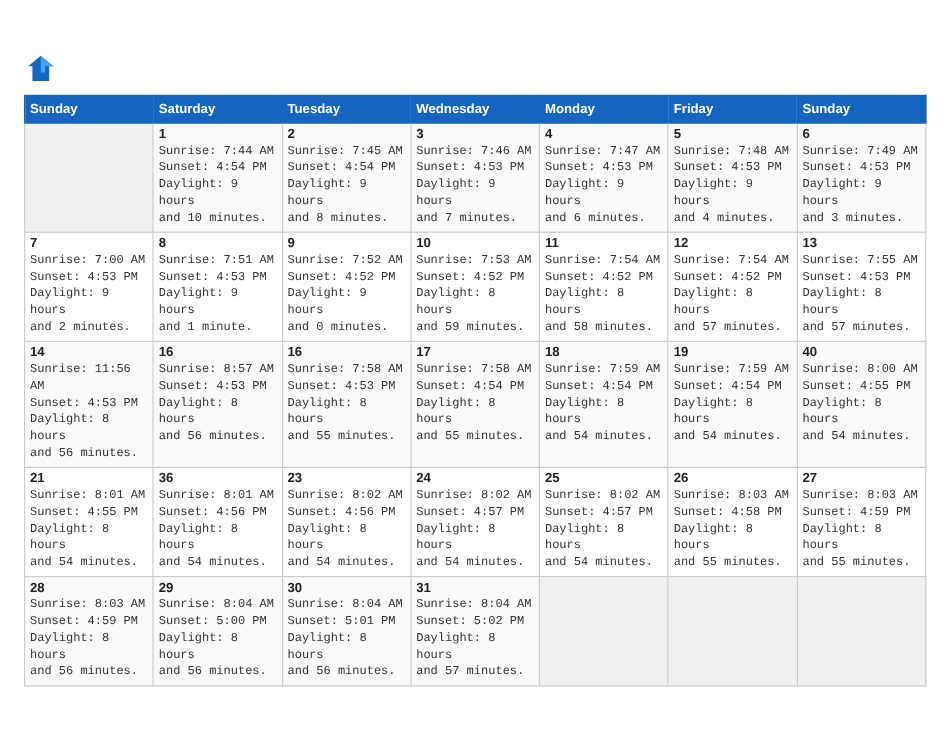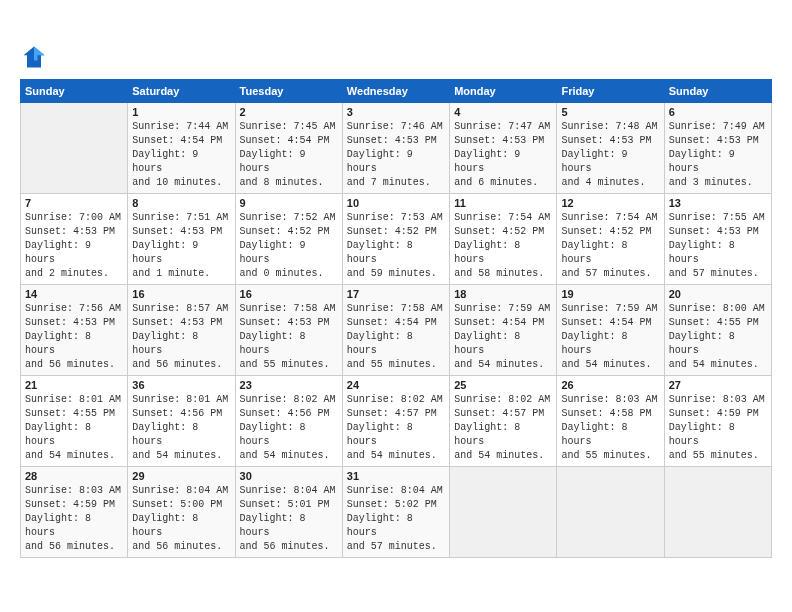--- a/index.html
+++ b/index.html
@@ -224,21 +224,21 @@
             <span class="day-number">13</span>
             <div class="day-info" style="white-space: pre-line;">Sunrise: 7:55 AM
 Sunset: 4:53 PM
 Daylight: 8 hours
 and 57 minutes.</div>
           </td>
         </tr>
         <tr>
           <td>
             <span class="day-number">14</span>
-            <div class="day-info" style="white-space: pre-line;">Sunrise: 7:56 AM
+            <div class="day-info" style="white-space: pre-line;">Sunrise: 11:56 AM
 Sunset: 4:53 PM
 Daylight: 8 hours
 and 56 minutes.</div>
           </td>
           <td>
             <span class="day-number">16</span>
             <div class="day-info" style="white-space: pre-line;">Sunrise: 8:57 AM
 Sunset: 4:53 PM
 Daylight: 8 hours
 and 56 minutes.</div>
@@ -265,21 +265,21 @@
 and 54 minutes.</div>
           </td>
           <td>
             <span class="day-number">19</span>
             <div class="day-info" style="white-space: pre-line;">Sunrise: 7:59 AM
 Sunset: 4:54 PM
 Daylight: 8 hours
 and 54 minutes.</div>
           </td>
           <td>
-            <span class="day-number">20</span>
+            <span class="day-number">40</span>
             <div class="day-info" style="white-space: pre-line;">Sunrise: 8:00 AM
 Sunset: 4:55 PM
 Daylight: 8 hours
 and 54 minutes.</div>
           </td>
         </tr>
         <tr>
           <td>
             <span class="day-number">21</span>
             <div class="day-info" style="white-space: pre-line;">Sunrise: 8:01 AM

